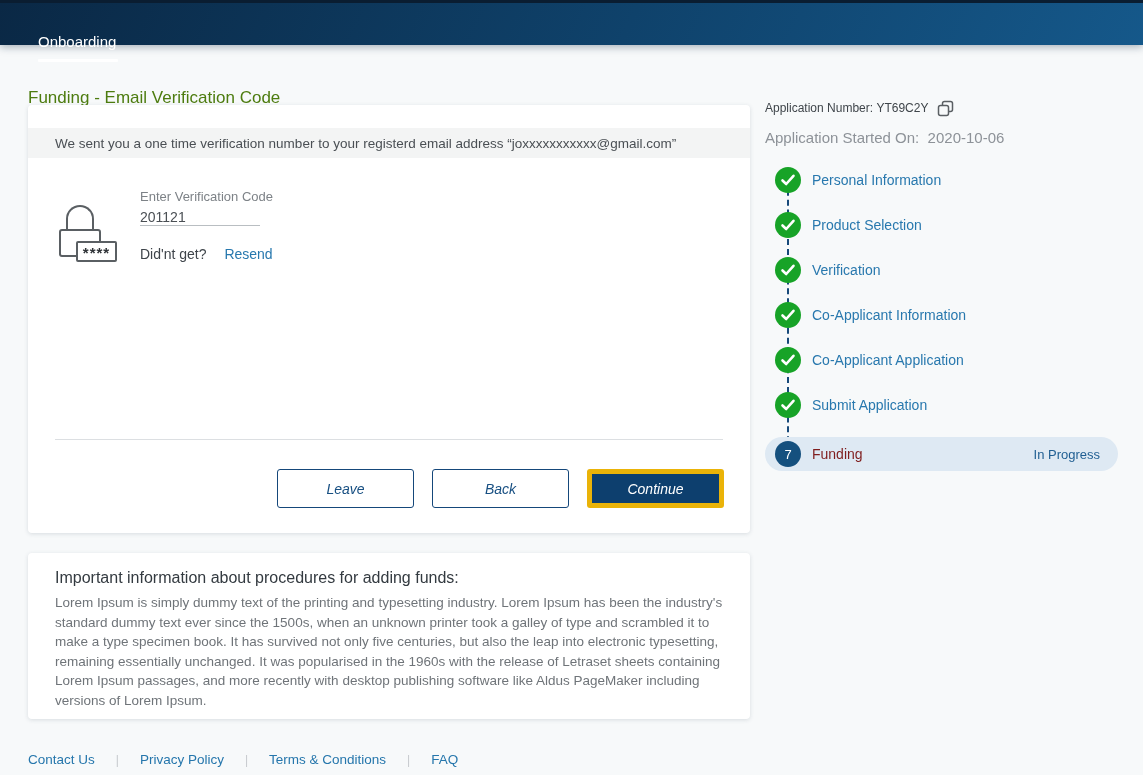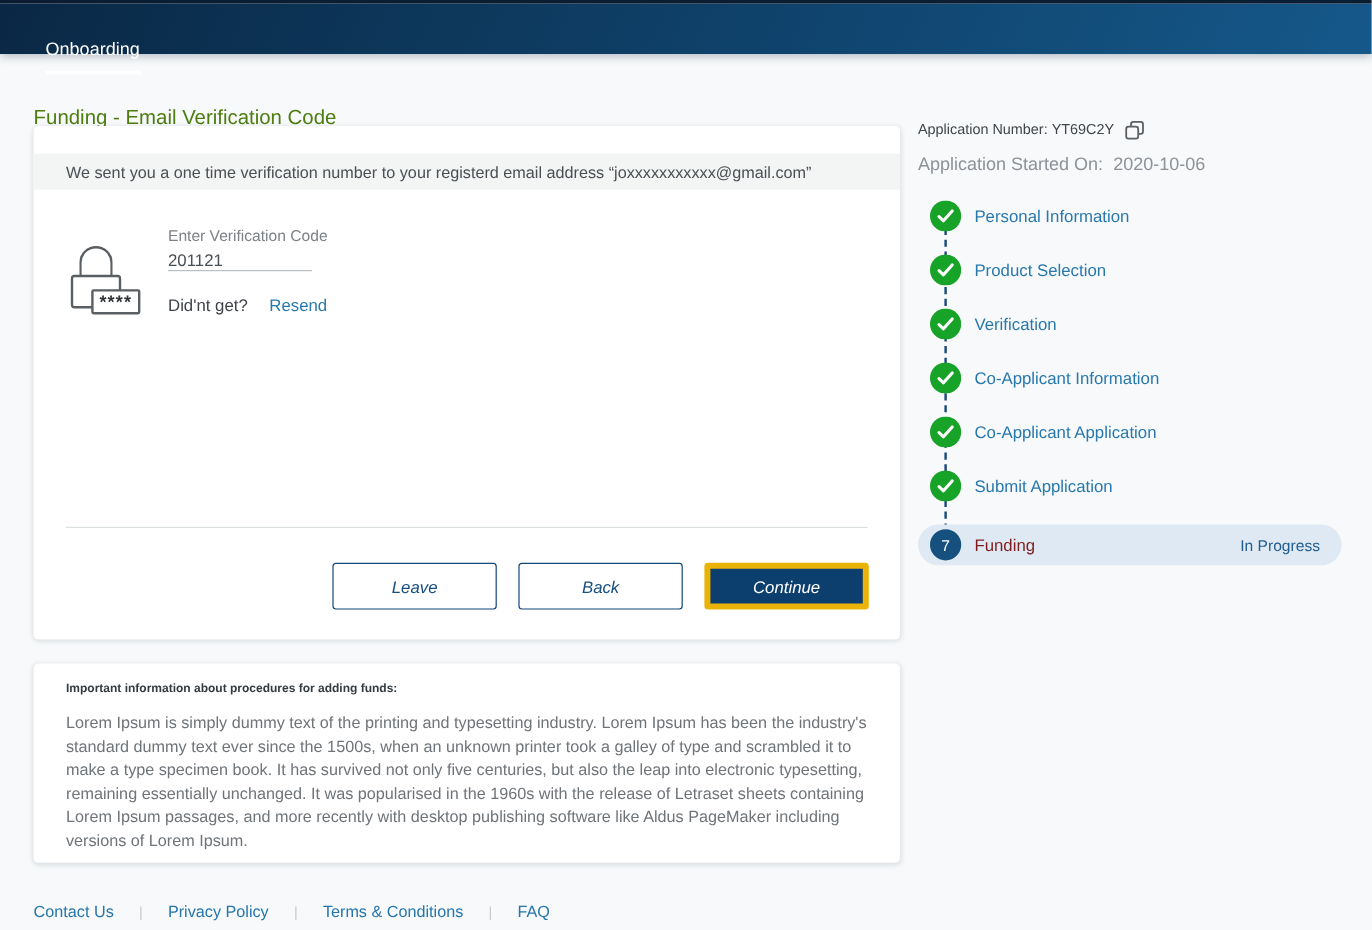--- a/index.html
+++ b/index.html
@@ -87,21 +87,21 @@
     font-size:14px; border-radius:3px; cursor:pointer;
     display:flex; align-items:center; justify-content:center;font-style:italic;
   }
   .btn-outline { background:#ffffff; border:1px solid #15477a; color:#174f82; }
   .btn-leave { left:249px; }
   .btn-back { left:404px; }
   .btn-continue { left:559px; background:#0d3f6e; border:5px solid #eab308; color:#ffffff; }
 
   
   .info-heading {
-    position:absolute; left:27px; top:16px; font-size:10px; font-weight:bold; color:#333a40;
+    position:absolute; left:27px; top:16px; font-size:16px; font-weight:normal; color:#333a40;
   }
   .info-body {
     position:absolute; left:27px; top:40px; width:670px;
     font-size:13.5px; line-height:19.5px; color:#6f7479;
   }
 
   
   .sidebar { position:absolute; left:765px; top:98px; width:353px; }
   .app-number-row { display:flex; align-items:center; font-size:12px; color:#3f454a; height:20px; }
   .copy-icon { margin-left:9px; cursor:pointer; display:inline-flex; }

